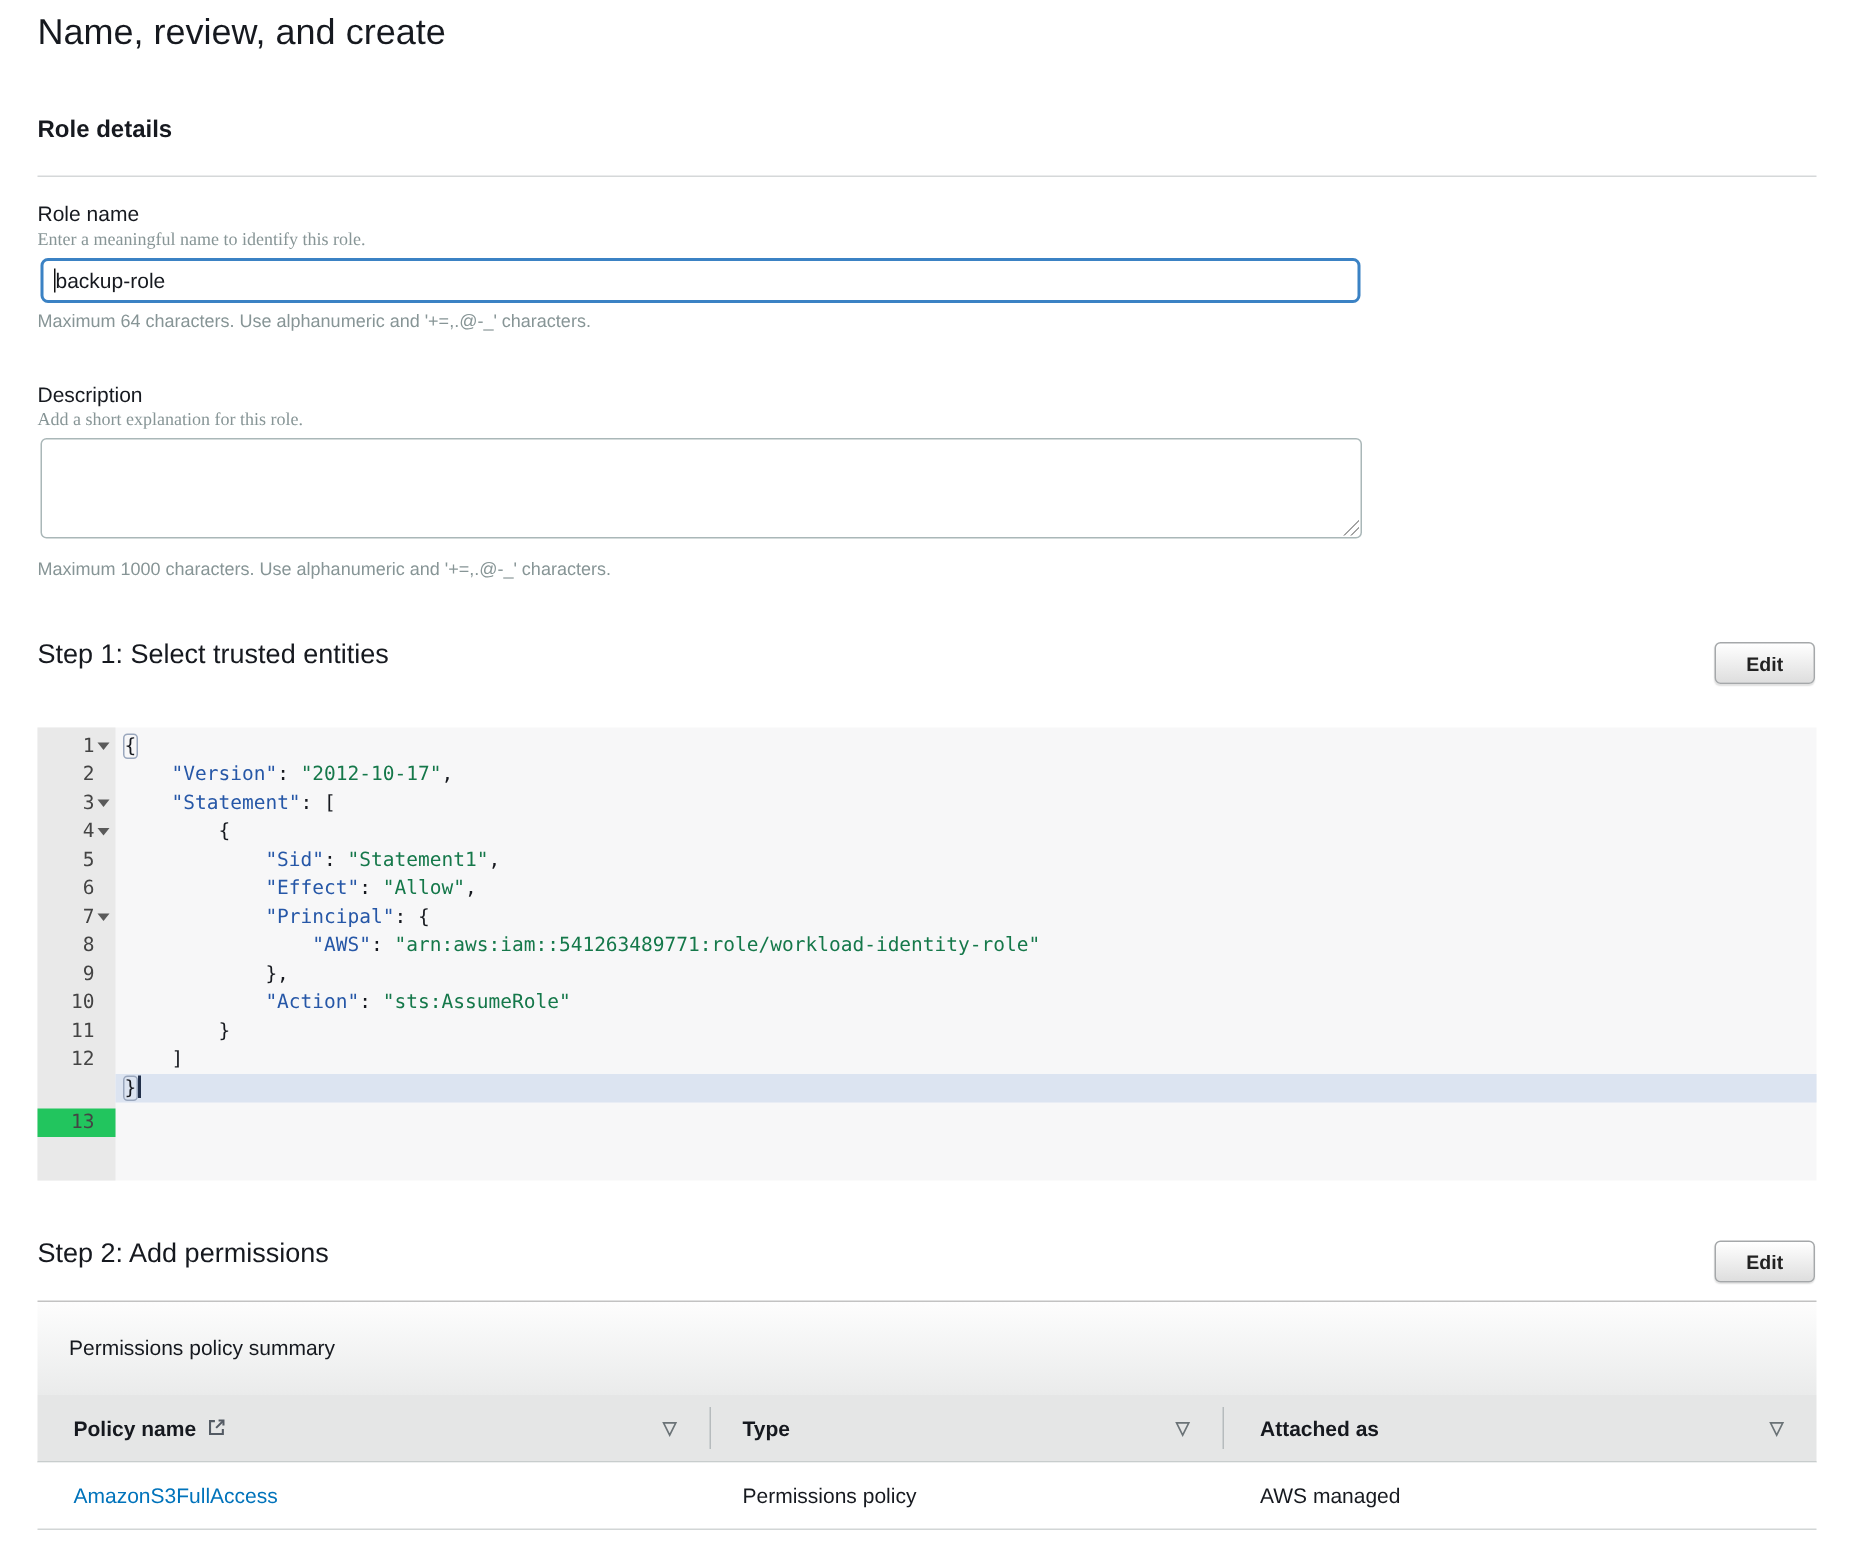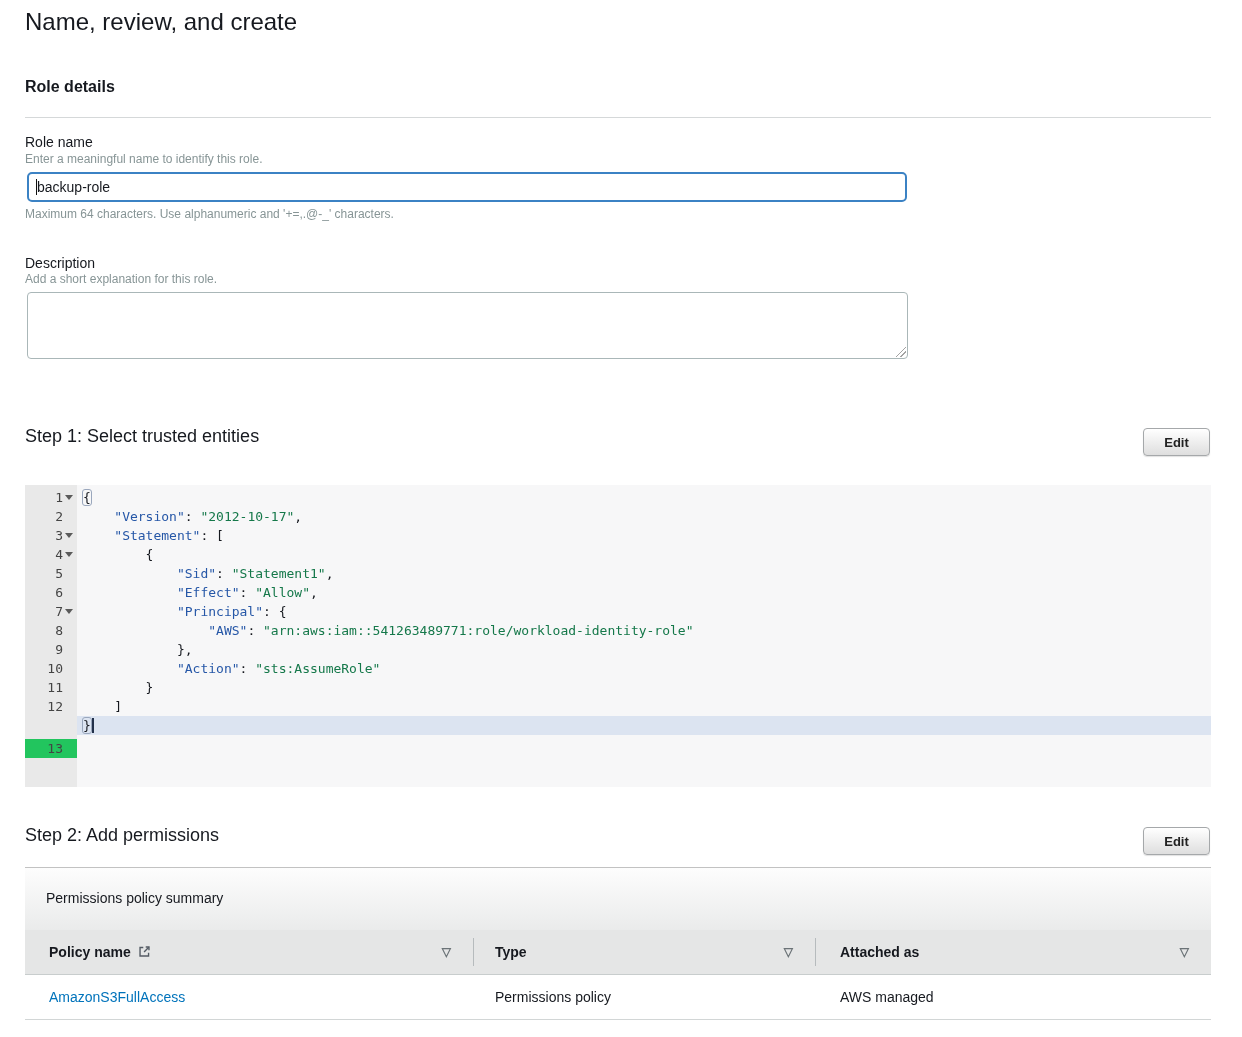--- a/index.html
+++ b/index.html
@@ -5,21 +5,21 @@
   * { margin:0; padding:0; box-sizing:border-box; }
   html,body { background:#ffffff; }
   body { font-family:"Liberation Sans", sans-serif; color:#16191f; }
   .page { position:relative; width:1242px; height:1037px; background:#fff; overflow:hidden; }
 
   .page-title { position:absolute; left:25px; top:8px; font-size:24px; font-weight:400; color:#16191f; }
   .section-heading { position:absolute; left:25px; font-size:16px; font-weight:700; color:#16191f; }
   .hr { position:absolute; left:25px; width:1186px; border-top:1px solid #d5d8d9; }
 
   .label   { position:absolute; left:25px; font-size:14px; color:#16191f; }
-  .hint    { position:absolute; left:25px; font-size:12px; color:#879596; }
+  .hint    { position:absolute; left:25px; font-size:12px; color:#879596;font-family:Liberation Serif, serif; }
   .helper  { position:absolute; left:25px; font-size:12px; color:#879596; }
 
   .role-input { position:absolute; left:27px; top:172px; width:880px; height:30px;
     border:2px solid #3b82c4; border-radius:5px; background:#fff; font-family:"Liberation Sans",sans-serif;
     font-size:14px; color:#16191f; padding:0 8px; outline:none; }
   .input-caret { position:absolute; left:36px; top:179px; width:1px; height:16px; background:#111; }
 
   .desc-area { position:absolute; left:27px; top:292px; width:881px; height:67px;
     border:1px solid #aab7b8; border-radius:4px; background:#fff; resize:none; outline:none;
     font-family:"Liberation Sans",sans-serif; font-size:14px; padding:6px 8px; }
@@ -89,20 +89,21 @@
   <div class="label" style="top:134px;">Role name</div>
   <div class="hint" style="top:152px;">Enter a meaningful name to identify this role.</div>
   <input class="role-input" type="text" value="backup-role" style="">
   <div class="input-caret"></div>
   <div class="helper" style="top:207px;">Maximum 64 characters. Use alphanumeric and '+=,.@-_' characters.</div>
 
   <div class="label" style="top:255px;">Description</div>
   <div class="hint" style="top:272px;">Add a short explanation for this role.</div>
   <textarea class="desc-area" value="" style=""></textarea>
   <div class="resize-handle"></div>
+  <div class="helper" style="top:372px;">Maximum 1000 characters. Use alphanumeric and '+=,.@-_' characters.</div>
 
   <div class="step-heading" style="top:426px;">Step 1: Select trusted entities</div>
   <button class="edit-btn" style="top:428px;">Edit</button>
 
   <div class="editor">
     <div class="gutter">
         <div class="gline">
           <span class="num">1</span>
           <span class="fold has"></span>
         </div>

